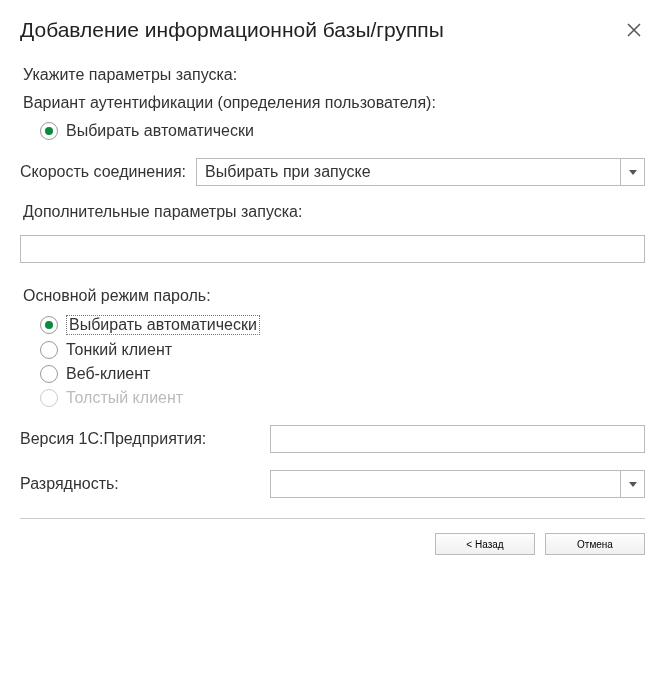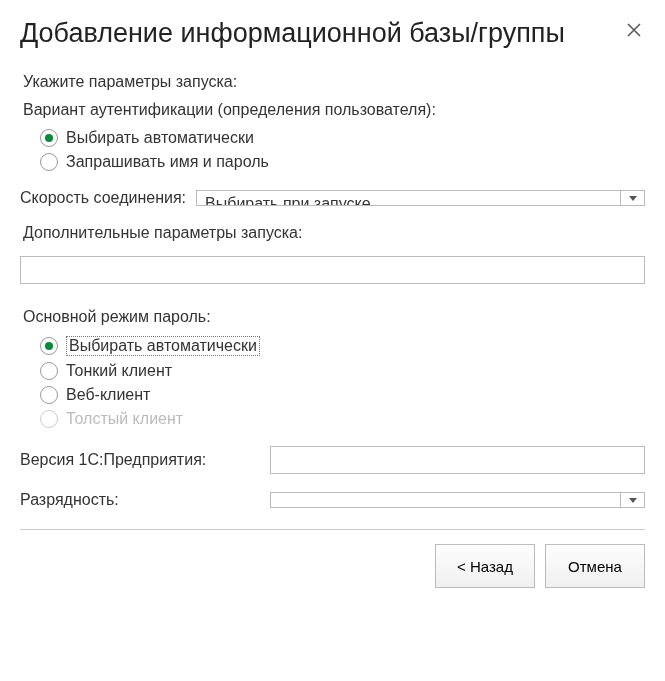--- a/index.html
+++ b/index.html
@@ -14,21 +14,21 @@
     padding: 18px 20px;
     position: relative;
   }
   .header {
     display: flex;
     justify-content: space-between;
     align-items: flex-start;
     margin-bottom: 24px;
   }
   .title {
-    font-size: 27px;
+    font-size: 21px;
     color: #222;
   }
   .close {
     font-size: 20px;
     color: #444;
     cursor: pointer;
     line-height: 1;
     padding: 2px 4px;
   }
   .section-label {
@@ -78,21 +78,21 @@
     align-items: center;
     margin: 17px 0;
   }
   .row-label {
     margin-right: 10px;
   }
   .dropdown {
     flex: 1;
     display: flex;
     border: 1px solid #bbb;
-    height: 16px;
+    height: 28px;
     background: #fff;
   }
   .dropdown-value {
     flex: 1;
     padding: 4px 8px;
     overflow: hidden;
   }
   .dropdown-btn {
     width: 24px;
     border-left: 1px solid #bbb;
@@ -120,26 +120,26 @@
     border: none;
     border-top: 1px solid #ccc;
     margin: 20px 0 14px 0;
   }
   .footer {
     display: flex;
     justify-content: flex-end;
     gap: 10px;
   }
   .btn {
-    height: 44px;
+    height: 22px;
     min-width: 100px;
     border: 1px solid #bbb;
     background: linear-gradient(#fdfdfd,#f0f0f0);
     font-family: inherit;
-    font-size: 15px;
+    font-size: 10px;
     cursor: pointer;
     padding: 0 16px;
   }
   .btn.primary-highlight {
     outline: 3px solid #d11111;
     outline-offset: -1px;
   }
 </style>
 </head>
 <body>
@@ -155,24 +155,20 @@
   </div>
 </div>
 
 <div class="section-label">Укажите параметры запуска:</div>
 
 <div class="section-label">Вариант аутентификации (определения пользователя):</div>
 <div class="radio-group">
   <div class="radio-row">
     <span class="radio selected"></span>
     <span class="radio-label">Выбирать автоматически</span>
-  </div>
-  <div class="radio-row">
-    <span class="radio"></span>
-    <span class="radio-label">Запрашивать имя и пароль</span>
   </div>
 </div>
 
 <div class="row">
   <div class="row-label">Скорость соединения:</div>
   <div class="dropdown">
     <div class="dropdown-value">Выбирать при запуске</div>
     <div class="dropdown-btn">
       <svg width="8" height="5" viewBox="0 0 8 5">
           <path d="M0 0 L4 5 L8 0 Z" fill="#555"></path>

